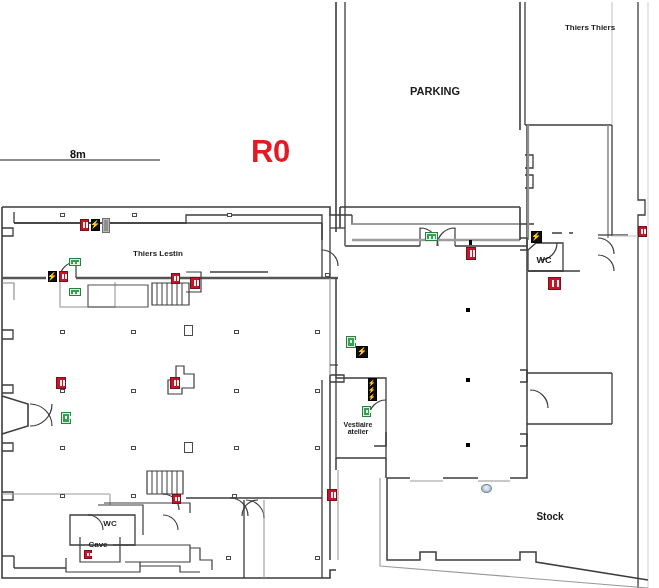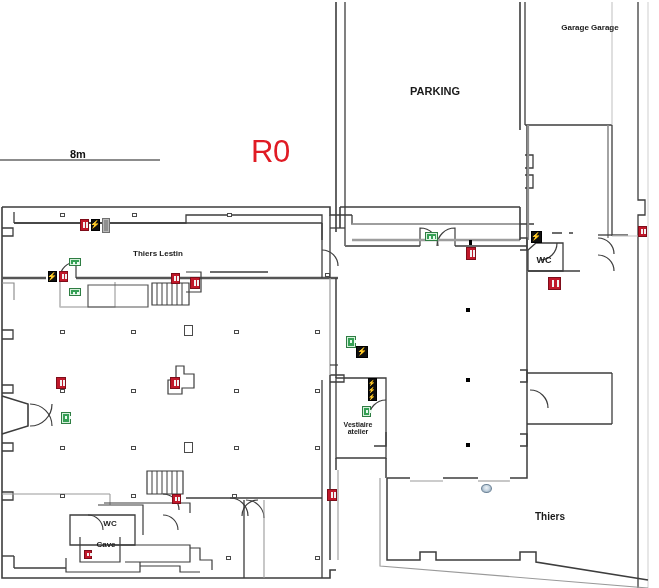--- a/index.html
+++ b/index.html
@@ -29,21 +29,21 @@
     position: absolute;
     color: #1a1a1a;
     font-weight: bold;
     white-space: pre;
     text-align: center;
     line-height: 1.05;
     pointer-events: none;
   }
   .floor-badge {
     position: absolute;
-    font-weight: normal;
+    font-weight: bold;
     letter-spacing: -0.5px;
   }
   .scale-label {
     position: absolute;
     font-weight: bold;
     font-size: 11px;
     color: #111;
   }
   
   .marker {
@@ -312,27 +312,27 @@
     </g>
   </svg>
 
   <div class="floor-badge" style="left: 251px; top: 134px; font-size: 31px; color: rgb(224, 27, 36);">R0</div>
 
   <div class="scale-label" style="left:70px; top:148px;">8m</div>
 
   <div id="room-labels">
       <div class="room-label" style="left: 113px; top: 250px; width: 90px; font-size: 8px;">Thiers Lestin</div>
       <div class="room-label" style="left: 404px; top: 86px; width: 62px; font-size: 11px;">PARKING</div>
-      <div class="room-label" style="left: 550px; top: 24px; width: 80px; font-size: 8px;">Garage Garage</div>
+      <div class="room-label" style="left: 550px; top: 24px; width: 80px; font-size: 8px;">Thiers Thiers</div>
       <div class="room-label" style="left: 532px; top: 256px; width: 24px; font-size: 9px;">WC</div>
       <div class="room-label" style="left: 334px; top: 421px; width: 48px; font-size: 7px;">Vestiaire
 atelier</div>
-      <div class="room-label" style="left: 528px; top: 512px; width: 44px; font-size: 10px;">Thiers</div>
+      <div class="room-label" style="left: 528px; top: 512px; width: 44px; font-size: 10px;">Stock</div>
       <div class="room-label" style="left: 98px; top: 520px; width: 24px; font-size: 8px;">WC</div>
-      <div class="room-label" style="left: 92px; top: 541px; width: 28px; font-size: 8px;">Cave</div>
+      <div class="room-label" style="left: 84px; top: 541px; width: 28px; font-size: 8px;">Cave</div>
     </div>
 
   <div id="marker-layer">
       <div class="marker m-fire" style="left: 80px; top: 219px; width: 9px; height: 12px;">
         <span class="ext" style="left: 2px;"></span>
         <span class="ext" style="left: 5px;"></span>
       </div>
       <div class="marker m-elec" style="left: 91px; top: 219px; width: 9px; height: 12px;">
         <span class="bolt">⚡</span>
       </div>

